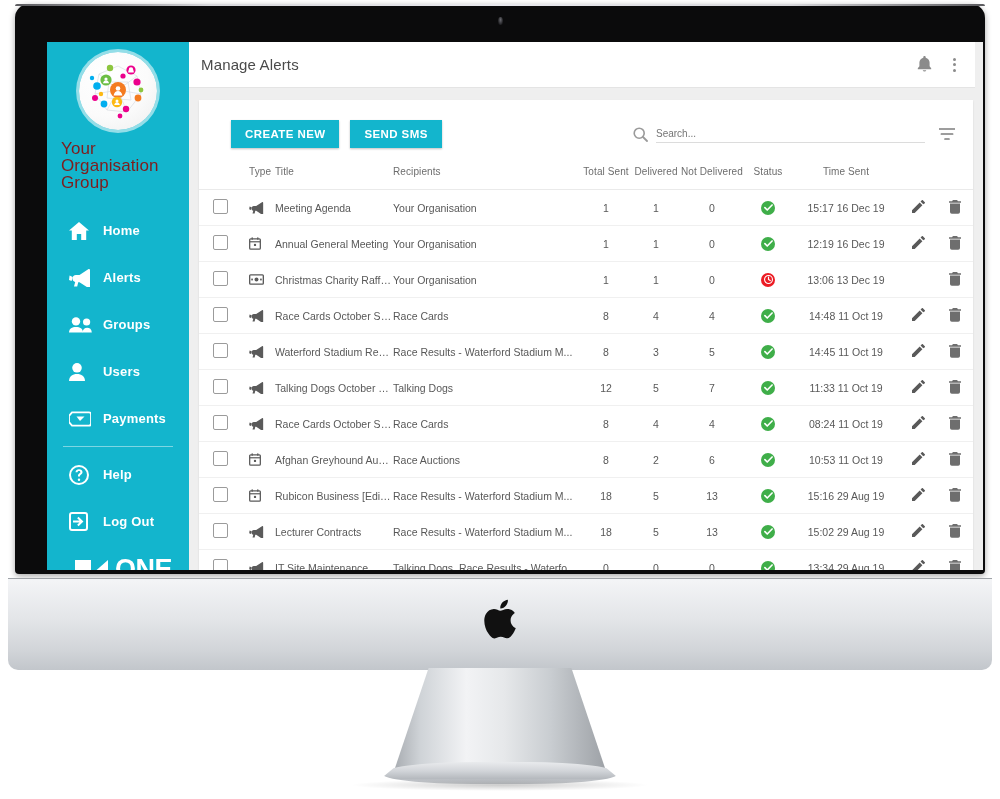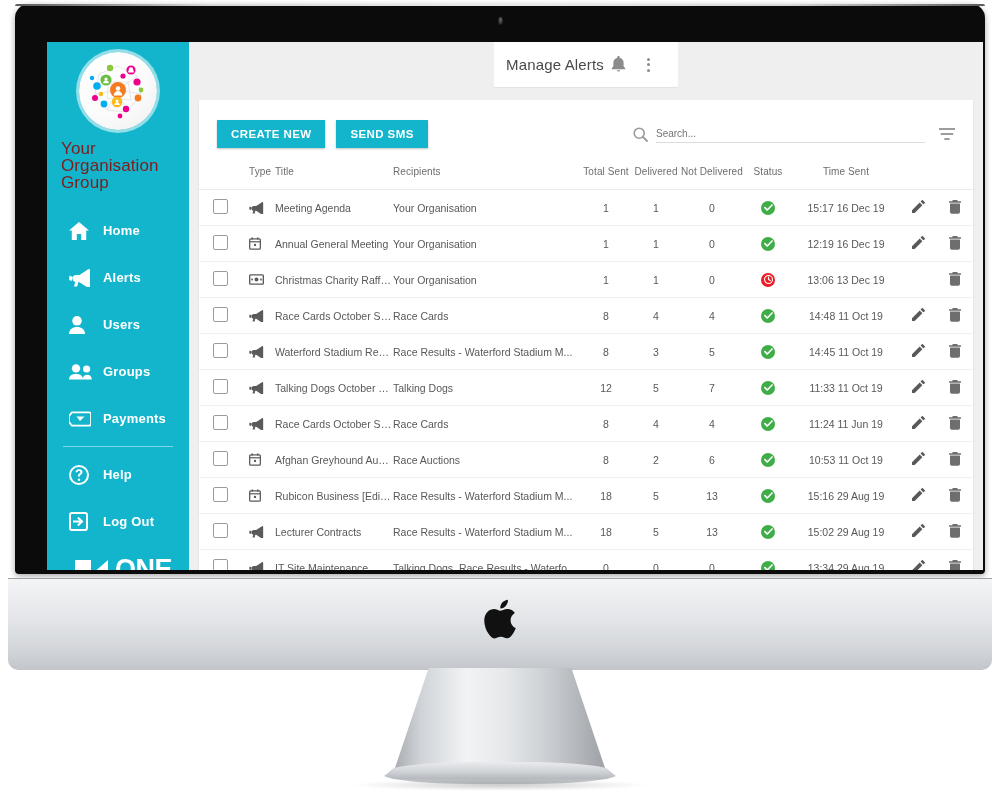--- a/index.html
+++ b/index.html
@@ -63,34 +63,34 @@
   .nav-item{display:flex;align-items:center;height:47px;padding-left:22px;color:#fff;
     font-size:13px;font-weight:bold;letter-spacing:.2px;cursor:pointer;}
   .nav-ico{width:34px;flex:0 0 34px;display:flex;align-items:center;justify-content:flex-start;}
   .nav-ico svg{fill:#fff;}
   .nav-sep{height:1px;background:rgba(255,255,255,.45);margin:4px 16px 4px 16px;}
   .brand-bottom{position:absolute;left:28px;bottom:-10px;display:flex;align-items:flex-end;gap:4px;}
   .brand-mark{width:36px;height:26px;}
   .brand-word{color:#fff;font-size:27px;font-weight:bold;letter-spacing:-.5px;line-height:22px;}
 
   
-  .main{flex:1;display:flex;flex-direction:column;min-width:0;background:#efefef;align-items:center;}
+  .main{flex:1;display:flex;flex-direction:column;min-width:0;background:#efefef;}
   .topbar{height:45px;background:#fff;display:flex;align-items:center;
     padding:0 14px 0 12px;border-bottom:1px solid #e4e4e4;}
   .page-title{font-size:15px;color:#4a4a4a;flex:1;letter-spacing:.15px;}
   .topbar-ico{width:30px;height:30px;display:flex;align-items:center;justify-content:center;cursor:pointer;}
   .topbar-ico svg{fill:#8b8b8b;}
   .dots{display:flex;flex-direction:column;gap:2.5px;align-items:center;}
   .dots i{width:3px;height:3px;border-radius:50%;background:#8b8b8b;display:block;}
 
   .content{flex:1;padding:12px 10px 0 10px;overflow:hidden;}
   .card{background:#fff;height:100%;box-shadow:0 1px 2px rgba(0,0,0,.10);
     display:flex;flex-direction:column;overflow:hidden;}
 
-  .toolbar{display:flex;align-items:center;padding:20px 18px 8px 18px;}
+  .toolbar{display:flex;align-items:center;padding:20px 18px 8px 18px;margin-left:14px;}
   .btn{background:#13b5cd;color:#fff;border:0;font-size:11.5px;font-weight:bold;
     letter-spacing:.4px;padding:0 14px;height:28px;cursor:pointer;
     box-shadow:0 1px 2px rgba(0,0,0,.25);margin-right:11px;font-family:inherit;}
   .search-wrap{margin-left:auto;display:flex;align-items:center;gap:8px;width:292px;}
   .search-ico svg{fill:#9a9a9a;display:block;}
   .search-input{flex:1;border:0;border-bottom:1px solid #dcdcdc;outline:none;
     font-size:10px;color:#9e9e9e;font-family:inherit;padding:2px 0 3px;background:transparent;}
   .filter-ico{margin-left:14px;cursor:pointer;display:flex;align-items:center;}
 
   
@@ -191,37 +191,37 @@
               <span class="nav-ico">
                 <svg width="22" height="18" viewBox="0 0 22 18">
                     <path d="M21 1.2c0-1-1-1.5-1.8-.9L10.5 6H7c-2 0-3.6 1.6-3.6 3.6 0 1.7 1.2 3.1 2.8 3.5L5 17.4h3.2l1-4.1h1.3l8.7 5.6c.8.5 1.8 0 1.8-.9z"></path>
                     <path d="M0.6 6.6l3.1 1.3-1.1 4L0 10.9z"></path>
                   </svg>
               </span>
               <span>Alerts</span>
             </div>
             <div class="nav-item">
               <span class="nav-ico">
-                <svg width="16" height="18" viewBox="0 0 16 18">
-                    <circle cx="8" cy="4.8" r="4.8"></circle>
-                    <path d="M0 18c0-4.4 3.6-7 8-7s8 2.6 8 7z"></path>
-                  </svg>
-              </span>
-              <span>Users</span>
-            </div>
-            <div class="nav-item">
-              <span class="nav-ico">
                 <svg width="24" height="16" viewBox="0 0 24 16">
                     <circle cx="7" cy="4.4" r="4.2"></circle>
                     <circle cx="17.6" cy="5" r="3.6"></circle>
                     <path d="M0 15.4c0-3.6 3.1-5.4 7-5.4s7 1.8 7 5.4z"></path>
                     <path d="M13.6 15.4c0-3.1 2-4.7 4.6-4.7 2.4 0 4.4 1.4 4.6 4.7z"></path>
                   </svg>
               </span>
               <span>Groups</span>
+            </div>
+            <div class="nav-item">
+              <span class="nav-ico">
+                <svg width="16" height="18" viewBox="0 0 16 18">
+                    <circle cx="8" cy="4.8" r="4.8"></circle>
+                    <path d="M0 18c0-4.4 3.6-7 8-7s8 2.6 8 7z"></path>
+                  </svg>
+              </span>
+              <span>Users</span>
             </div>
             <div class="nav-item">
               <span class="nav-ico">
                 <svg width="22" height="16" viewBox="0 0 22 16">
                     <path d="M3 1.4h17a2 2 0 0 1 2 2v9.2a2 2 0 0 1-2 2H3l-3-3.6V5z" fill="none" stroke="#fff" stroke-width="1.8"></path>
                     <path d="M7.5 5.5h8L11 10z"></path>
                   </svg>
               </span>
               <span>Payments</span>
             </div>
@@ -531,21 +531,21 @@
                         <td class="c-title">Race Cards October Schedule</td>
                         <td class="c-recip">Race Cards</td>
                         <td class="c-num">8</td>
                         <td class="c-num">4</td>
                         <td class="c-nd">4</td>
                         <td class="c-status"><span class="badge ok">
                             <svg width="9" height="9" viewBox="0 0 10 10">
                               <path d="M1 5.2l2.6 2.6L9 2.2" fill="none" stroke="#fff" stroke-width="1.8" stroke-linecap="round" stroke-linejoin="round"></path>
                             </svg>
                           </span></td>
-                        <td class="c-time ">11:24 11 Jun 19</td>
+                        <td class="c-time ">08:24 11 Oct 19</td>
                         <td class="c-edit"><span class="act">
                             <svg width="13" height="13" viewBox="0 0 14 14">
                               <path d="M0 11.1V14h2.9l8.3-8.3-2.9-2.9zM13.8 3.4a.8.8 0 0 0 0-1.1L11.7.2a.8.8 0 0 0-1.1 0L9.2 1.6l2.9 2.9z"></path>
                             </svg>
                           </span></td>
                         <td class="c-del"><span class="act del">
                             <svg width="12" height="14" viewBox="0 0 12 14">
                               <path d="M1 3.6h10V12a1.8 1.8 0 0 1-1.8 1.8H2.8A1.8 1.8 0 0 1 1 12z"></path>
                               <path d="M3.9 0h4.2l.8 1.2H12v1.5H0V1.2h3.1z"></path>
                             </svg>

